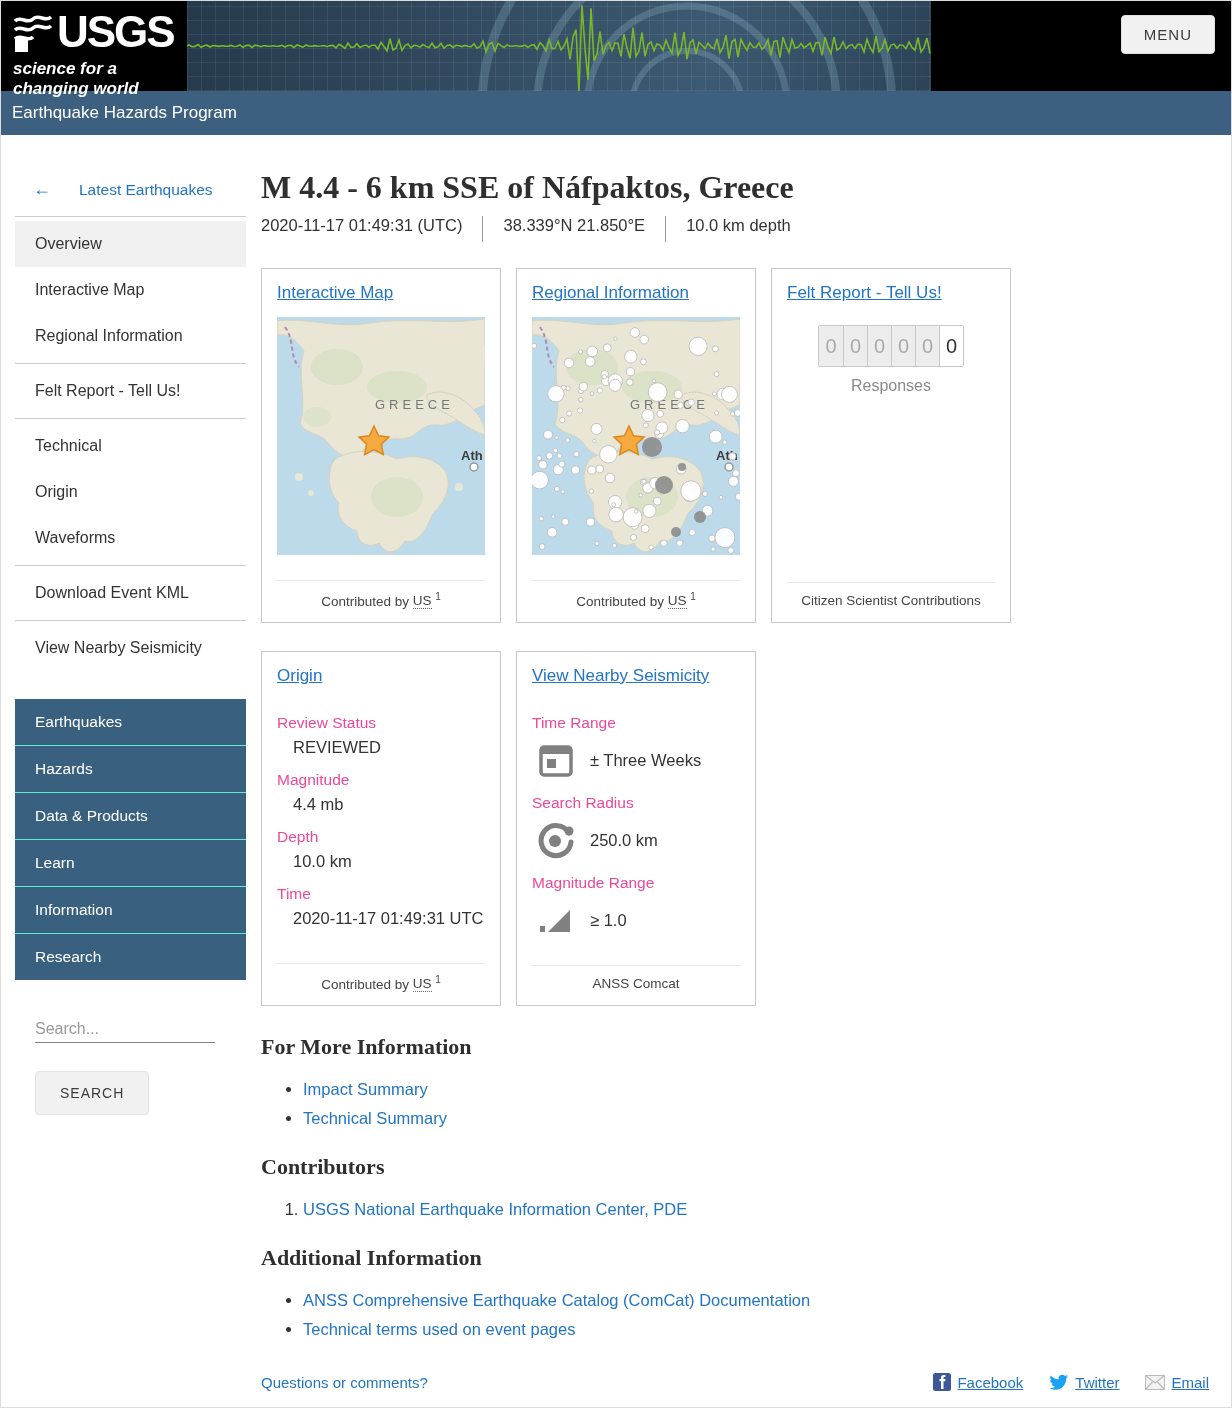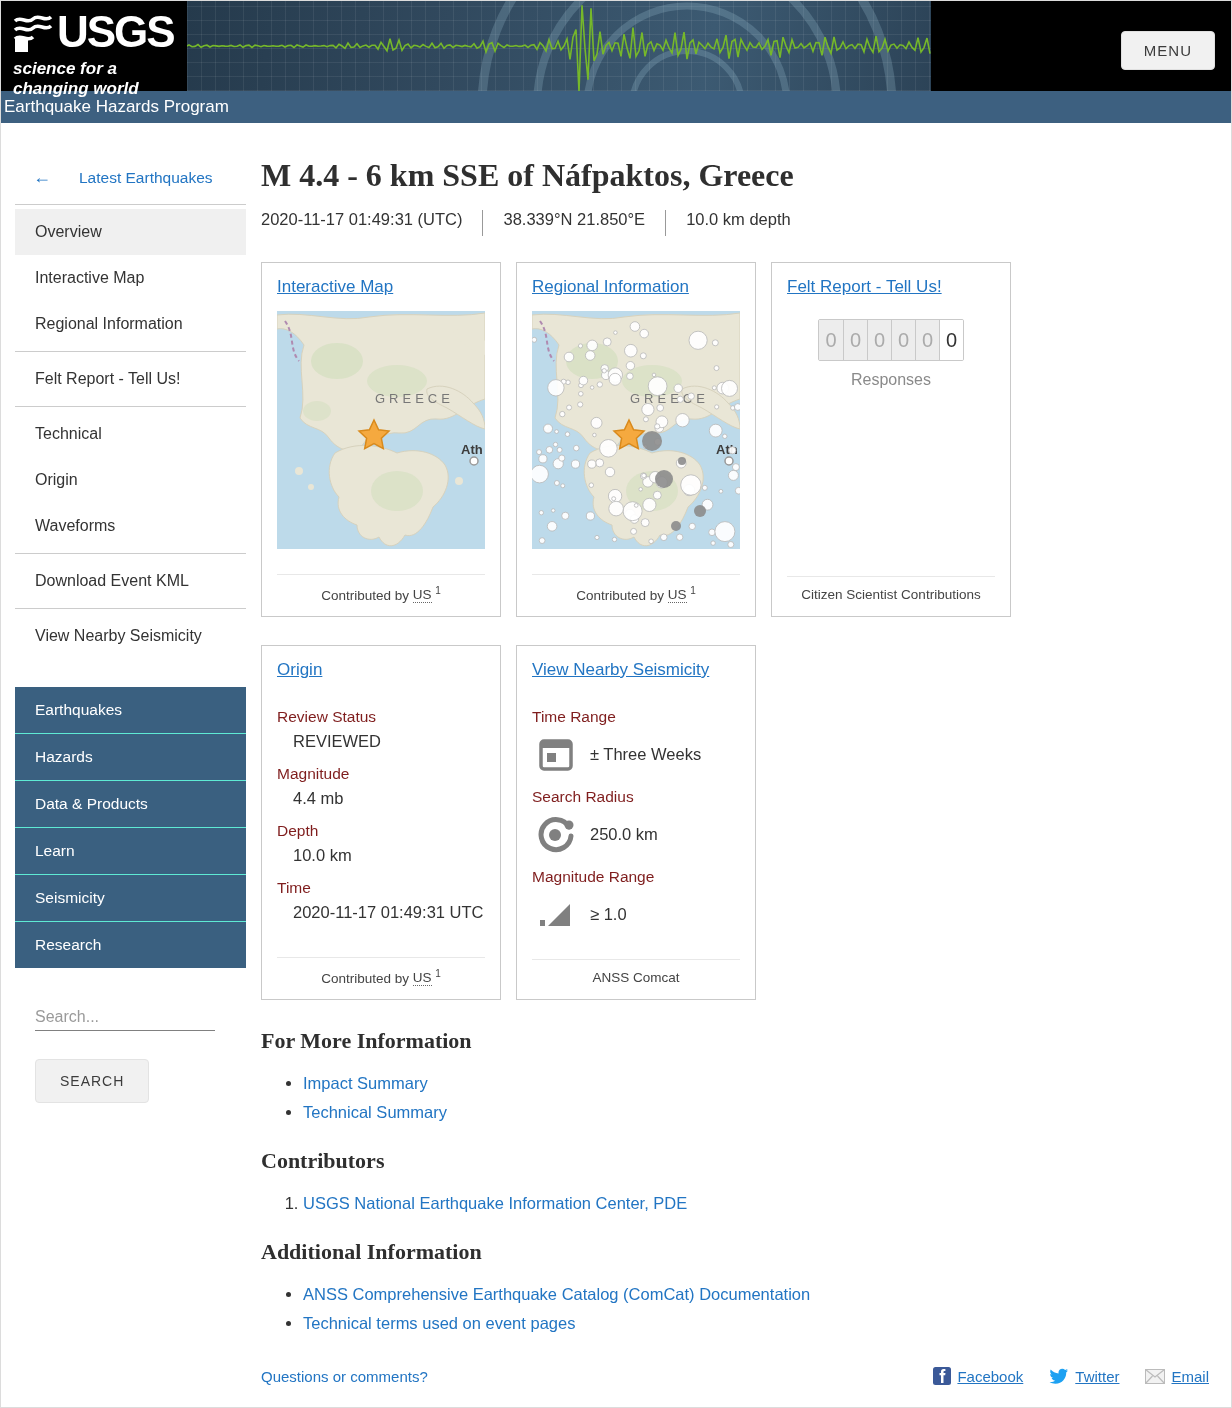--- a/index.html
+++ b/index.html
@@ -15,25 +15,25 @@
   .logo-row { display:flex; align-items:flex-start; }
   .logo-mark { width:40px; height:42px; margin-right:4px; }
   .logo-text { font-size:44px; font-weight:bold; letter-spacing:-2px; line-height:42px;
                font-family:"Liberation Sans", sans-serif; }
   .logo-tagline { font-size:17px; font-style:italic; font-weight:bold; margin-top:6px; letter-spacing:0px; }
   .header-art { position:absolute; left:186px; top:0; width:744px; height:90px; overflow:hidden;
                 background:
                   repeating-linear-gradient(90deg, rgba(255,255,255,0.07) 0 1px, transparent 1px 14px),
                   repeating-linear-gradient(0deg, rgba(255,255,255,0.07) 0 1px, transparent 1px 14px),
                   linear-gradient(100deg,#253a4c 0%, #31495e 35%, #3c5a72 70%, #2c4357 100%); }
-  .menu-btn { position:absolute; right:16px; top:30px; background:#f1f1f1; color:#3c3c3c;
+  .menu-btn { position:absolute; right:16px; top:14px; background:#f1f1f1; color:#3c3c3c;
               border:1px solid #e0e0e0; border-radius:4px; padding:10px 22px; font-size:15px;
               letter-spacing:1px; cursor:pointer; }
-  .banner { height:32px; background:#3d6080; color:#fff; display:flex; align-items:center;
-            padding-left:3px; font-size:17px; }
+  .banner { height:44px; background:#3d6080; color:#fff; display:flex; align-items:center;
+            padding-left:11px; font-size:17px; }
 
   
   .content { display:flex; padding-top:34px; }
   .sidebar { width:231px; margin-left:14px; flex:none; }
   .main { flex:1; padding:0 22px 0 15px; }
 
   
   .back-link { display:flex; align-items:center; padding:10px 0 16px 18px; color:#2275c3;
                font-size:15.5px; cursor:pointer; text-decoration:none; }
   .back-arrow { font-size:18px; margin-right:28px; }
@@ -48,21 +48,21 @@
   .dark-nav a:first-child { border-top:none; }
   .search-wrap { margin:36px 0 0 20px; }
   .search-input { width:180px; border:none; border-bottom:1px solid #808080; font-size:16px;
                   padding:4px 0; color:#333; outline:none; background:transparent; }
   .search-input::placeholder { color:#9a9a9a; }
   .search-btn { margin-top:28px; background:#f1f1f1; border:1px solid #e3e3e3; border-radius:4px;
                 padding:13px 24px; font-size:14px; letter-spacing:1px; color:#3c3c3c; cursor:pointer; }
 
   
   .event-title { font-family:"Liberation Serif", serif; font-size:32px; font-weight:bold;
-                 color:#2f2f2f; margin-bottom:16px; }
+                 color:#2f2f2f; margin-bottom:10px; }
   .event-sub { display:flex; font-size:16.5px; color:#333; margin-bottom:26px; }
   .event-sub .vsep { display:inline-block; width:1px; height:26px; background:#999; margin:0 20px; }
 
   
   .card-grid { display:flex; flex-wrap:wrap; gap:15px; margin-bottom:28px; }
   .card { width:240px; min-height:355px; border:1px solid #c9c9c9; background:#fff;
           padding:14px 15px 10px 15px; display:flex; flex-direction:column; }
   .card-title { font-size:17px; color:#2275c3; text-decoration:underline; cursor:pointer;
                 margin-bottom:14px; display:inline-block; align-self:flex-start; }
   .card-body { flex:1; }
@@ -78,21 +78,21 @@
              width:146px; overflow:hidden; }
   .counter .digit { width:24px; height:40px; display:flex; align-items:center; justify-content:center;
              font-size:20px; border-left:1px solid #c9c9c9; background:#ededed; color:#ababab; }
   .counter .digit:first-child { border-left:none; }
   .counter .digit.live { background:#fff; color:#333; }
   .responses-label { text-align:center; color:#8a8a8a; font-size:16px; margin:10px 0 22px 0; }
   .felt-text { font-size:16.5px; line-height:1.45; color:#333; }
   .felt-text a { color:#2275c3; text-decoration:underline; cursor:pointer; }
 
   
-  .dl-label { color:#7f1d1d; font-size:15.5px; margin-top:14px; }
+  .dl-label { color:#ec4899; font-size:15.5px; margin-top:14px; }
   .dl-value { color:#333; font-size:16.5px; margin:6px 0 8px 16px; }
   .nb-row { display:flex; align-items:center; margin:8px 0 10px 4px; }
   .nb-icon { width:40px; height:40px; flex:none; margin-right:14px; }
   .nb-value { font-size:16.5px; color:#333; }
 
   
   .section-h { font-family:"Liberation Serif", serif; font-size:22px; font-weight:bold;
                color:#2f2f2f; margin:26px 0 20px 0; }
   ul.links, ol.links { margin:0 0 10px 42px; }
   ul.links li, ol.links li { margin:10px 0; font-size:16.5px; }
@@ -167,21 +167,21 @@
       </div>
       <hr class="side-sep">
       <div class="side-group">
         <a class="side-item">View Nearby Seismicity</a>
       </div>
       <div class="dark-nav">
         <a>Earthquakes</a>
         <a>Hazards</a>
         <a>Data &amp; Products</a>
         <a>Learn</a>
-        <a>Seismicity</a>
+        <a>Information</a>
         <a>Research</a>
       </div>
       <div class="search-wrap">
         <input class="search-input" type="text" placeholder="Search..." style="">
         <div><button class="search-btn">SEARCH</button></div>
       </div>
     </nav>
 
     <main class="main">
       <h1 class="event-title">M 4.4 - 6 km SSE of Náfpaktos, Greece</h1>

